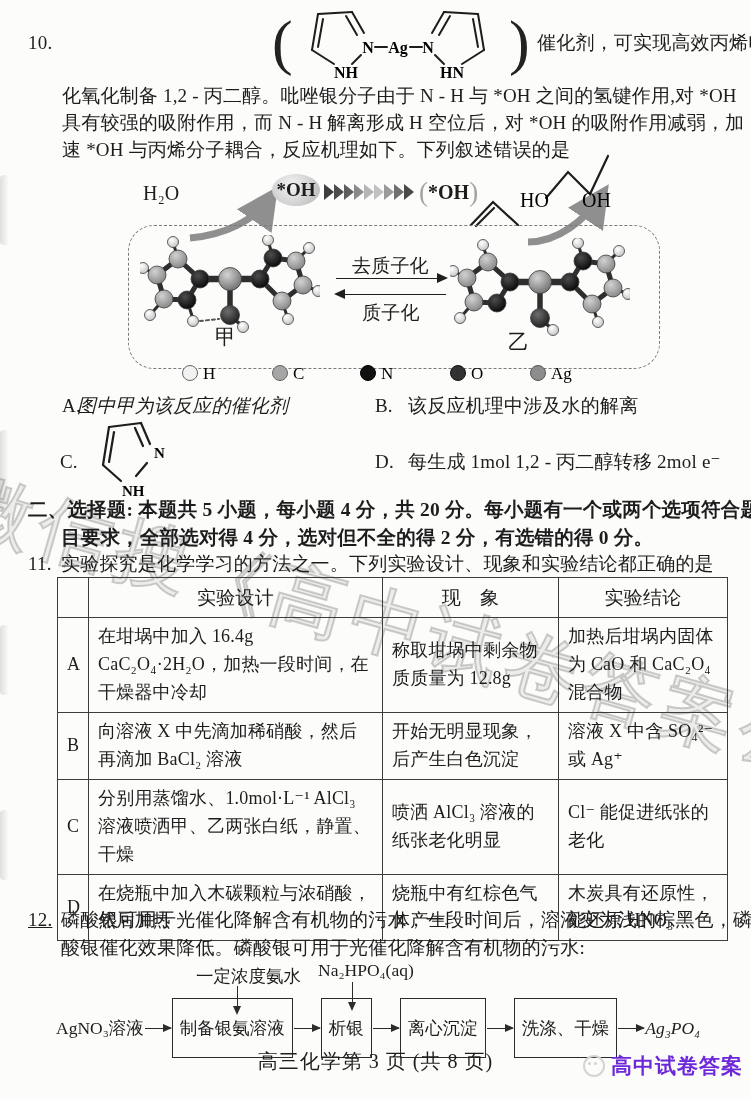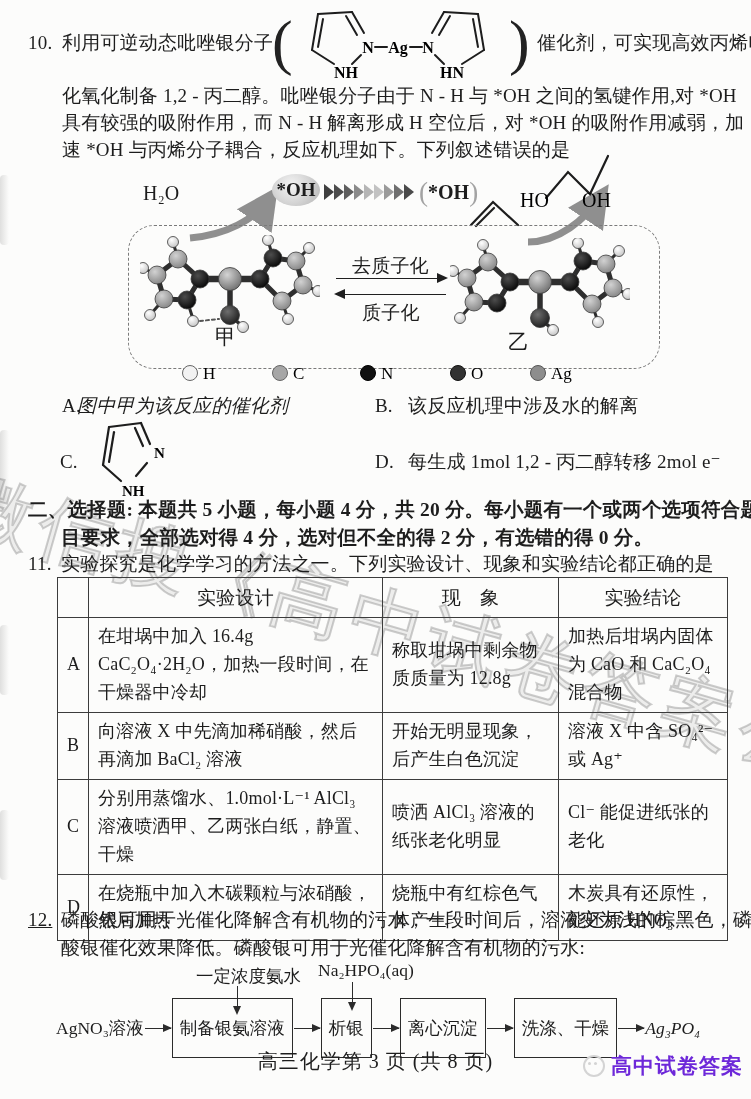--- a/index.html
+++ b/index.html
@@ -83,21 +83,20 @@
   </svg>
 
   <div class="watermark">微信搜《高中试卷答案公众号》</div>
 
   <div class="smudge" style="top:175px;height:70px;"></div>
   <div class="smudge" style="top:430px;height:80px;"></div>
   <div class="smudge" style="top:625px;height:70px;"></div>
   <div class="smudge" style="top:810px;height:70px;"></div>
 
   <span class="t" style="left:28px;top:30px;">10.</span>
-  <span class="t" style="left:62px;top:30px;">利用可逆动态吡唑银分子</span>
   <span class="paren" style="left:272px;top:11px;">(</span>
   <svg class="mol" style="left:292px;top:2px;" width="215" height="78" viewBox="0 0 215 78">
     <g stroke="#1d1d1d" stroke-width="2" stroke-linecap="round">
       <line x1="60" y1="10" x2="26" y2="12"></line>
         <line x1="26" y1="12" x2="20" y2="48"></line>
       <line x1="31" y1="17" x2="26" y2="45"></line>
         <line x1="60" y1="10" x2="72" y2="31"></line>
       <line x1="54" y1="14" x2="65" y2="33"></line>
         <line x1="20" y1="48" x2="42" y2="62"></line>
       <line x1="69" y1="53" x2="60" y2="62"></line>

